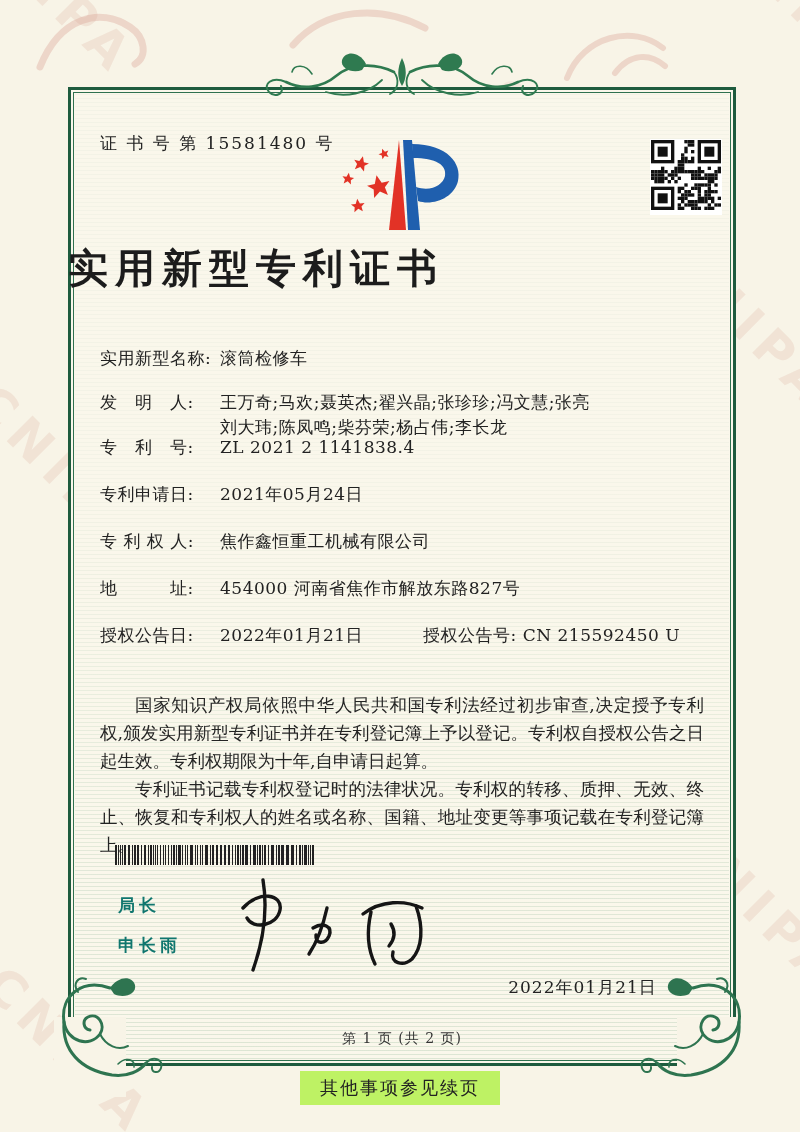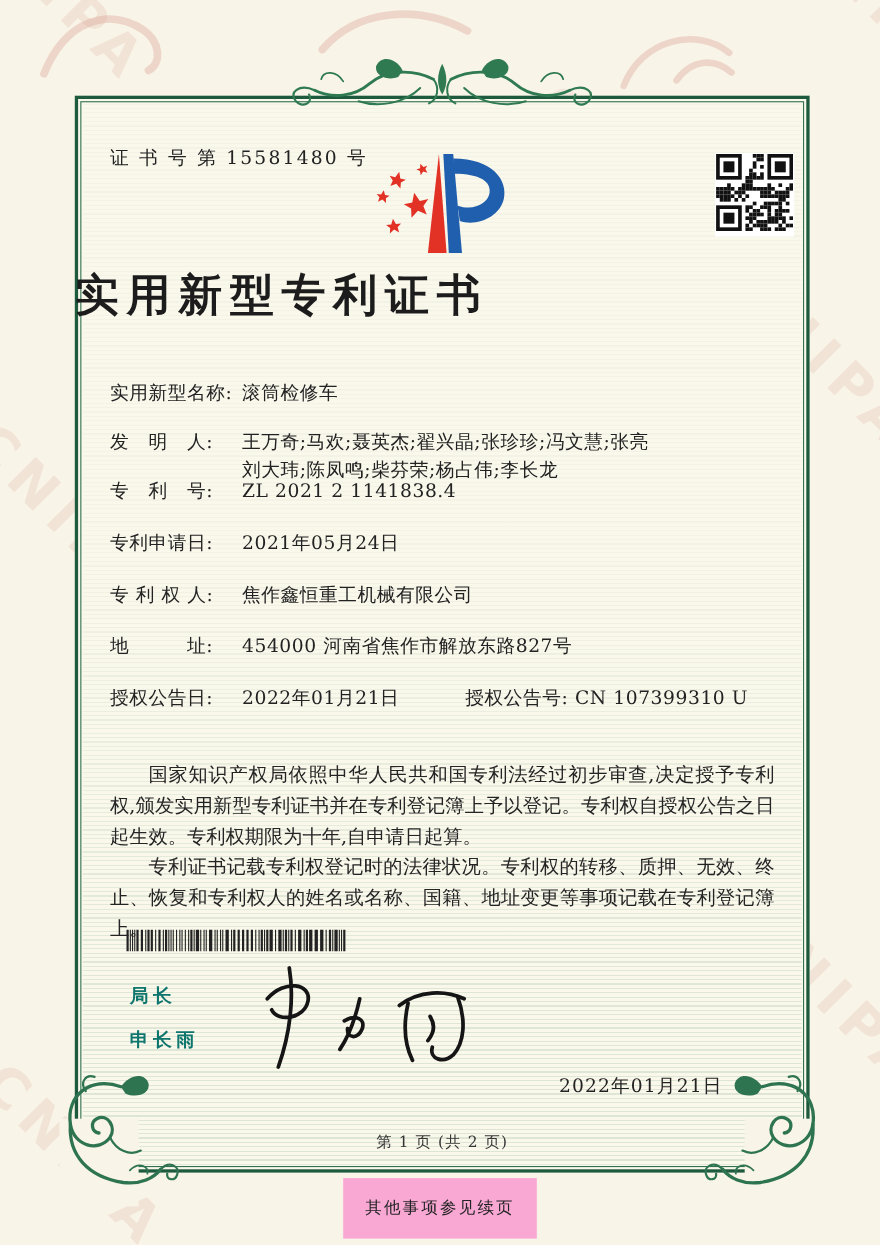--- a/index.html
+++ b/index.html
@@ -55,22 +55,22 @@
   .barcode{position:absolute;left:113px;top:845px;}
   .officer{position:absolute;left:118px;top:894px;font-family:"DejaVu Sans",sans-serif;
            font-weight:600;font-size:17px;letter-spacing:4px;color:#0f766e;}
   .officer div{margin-bottom:17px;}
   .sig{position:absolute;left:225px;top:872px;}
   .issue-date{position:absolute;left:460px;top:976px;width:245px;text-align:center;
               font-size:17px;letter-spacing:1px;}
   .pagelabel{position:absolute;left:68px;top:1030px;width:668px;text-align:center;
              font-size:14px;letter-spacing:1px;color:#333;}
   .footnote{position:absolute;left:0;top:1071px;width:800px;text-align:center;z-index:2;}
-  .footnote span{display:inline-block;background:#f9a8d4;padding:18px 20px;
-                 font-size:15px;letter-spacing:2px;color:#222;}
+  .footnote span{display:inline-block;background:#bef264;padding:5px 20px;
+                 font-size:18px;letter-spacing:2px;color:#222;}
 </style>
 </head>
 <body>
 
 <div class="page">
 
   <div class="wm wm1">CNIPA</div>
   <div class="wm wm2">CNIPA</div>
   <div class="wm wm3">CNIPA</div>
   <div class="wm wm4">CNIPA</div>
@@ -345,21 +345,21 @@
     <div class="row" style="top:574px">
       <span class="lbl">地　　　址:</span>
       <span class="val">454000 河南省焦作市解放东路827号</span>
     </div>
 
     <div class="row" style="top:621px">
       <span class="lbl">授权公告日:</span>
       <span class="val">2022年01月21日</span>
       <span class="pair2">
         <span class="lbl">授权公告号:</span>
-        <span class="val">CN 107399310 U</span>
+        <span class="val">CN 215592450 U</span>
       </span>
     </div>
 
     <div class="legal">
       <p>国家知识产权局依照中华人民共和国专利法经过初步审查,决定授予专利权,颁发实用新型专利证书并在专利登记簿上予以登记。专利权自授权公告之日起生效。专利权期限为十年,自申请日起算。</p>
       <p>专利证书记载专利权登记时的法律状况。专利权的转移、质押、无效、终止、恢复和专利权人的姓名或名称、国籍、地址变更等事项记载在专利登记簿上。</p>
     </div>
 
     <div class="barcode">
       <svg width="206" height="20" viewBox="0 0 206 20">

